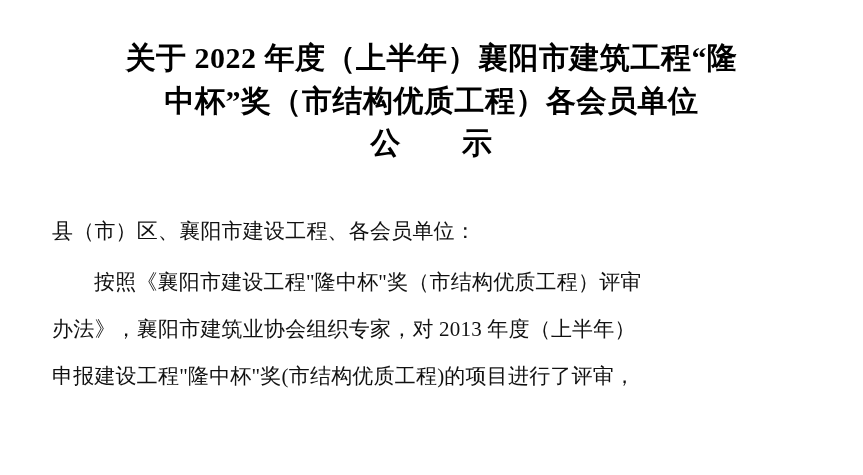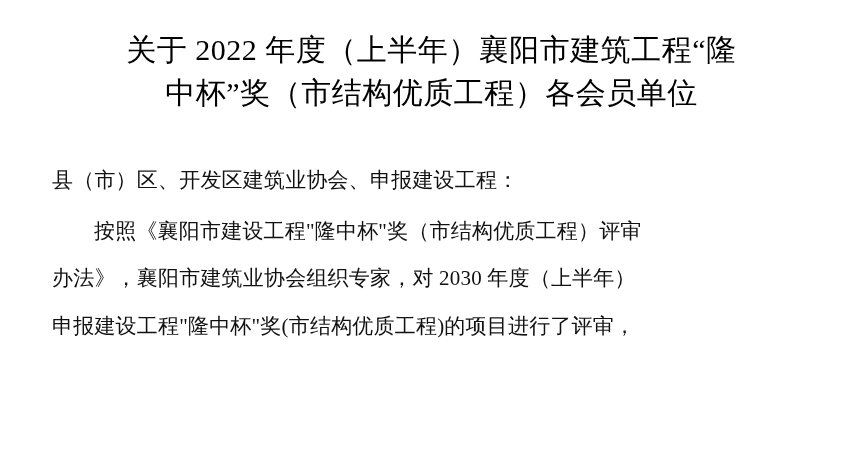--- a/index.html
+++ b/index.html
@@ -16,24 +16,24 @@
   }
   .page {
     position: relative;
     width: 863px;
     height: 475px;
     background: #ffffff;
     box-sizing: border-box;
     padding: 0 52px;
   }
   .doc-title {
-    margin: 0;
+    margin: 8px;
     padding-top: 29px;
     font-size: 30px;
-    font-weight: normal;
+    font-weight: bold;
     line-height: 1.42;
     text-align: center;
     letter-spacing: 0.5px;
     color: #000000;
     font-family: "Liberation Serif", "DejaVu Serif", serif;
   }
   .title-line {
     display: block;
     white-space: pre;
   }
@@ -65,22 +65,23 @@
   }
 </style>
 </head>
 <body>
 
 <div class="page">
 
   <h1 class="doc-title">
     <span class="title-line">关于 2022 年度（上半年）襄阳市建筑工程“隆</span>
     <span class="title-line">中杯”奖（市结构优质工程）各会员单位</span>
+    <span class="title-line-3">公　　示</span>
   </h1>
 
   <div class="body-block">
-    <p class="para salutation">县（市）区、开发区建筑业协会、申报建设工程：</p>
+    <p class="para salutation">县（市）区、襄阳市建设工程、各会员单位：</p>
     <p class="para indent">按照《襄阳市建设工程"隆中杯"奖（市结构优质工程）评审</p>
-    <p class="para">办法》，襄阳市建筑业协会组织专家，对 2030 年度（上半年）</p>
+    <p class="para">办法》，襄阳市建筑业协会组织专家，对 2013 年度（上半年）</p>
     <p class="para">申报建设工程"隆中杯"奖(市结构优质工程)的项目进行了评审，</p>
   </div>
 
 </div>
 
 </body></html>

